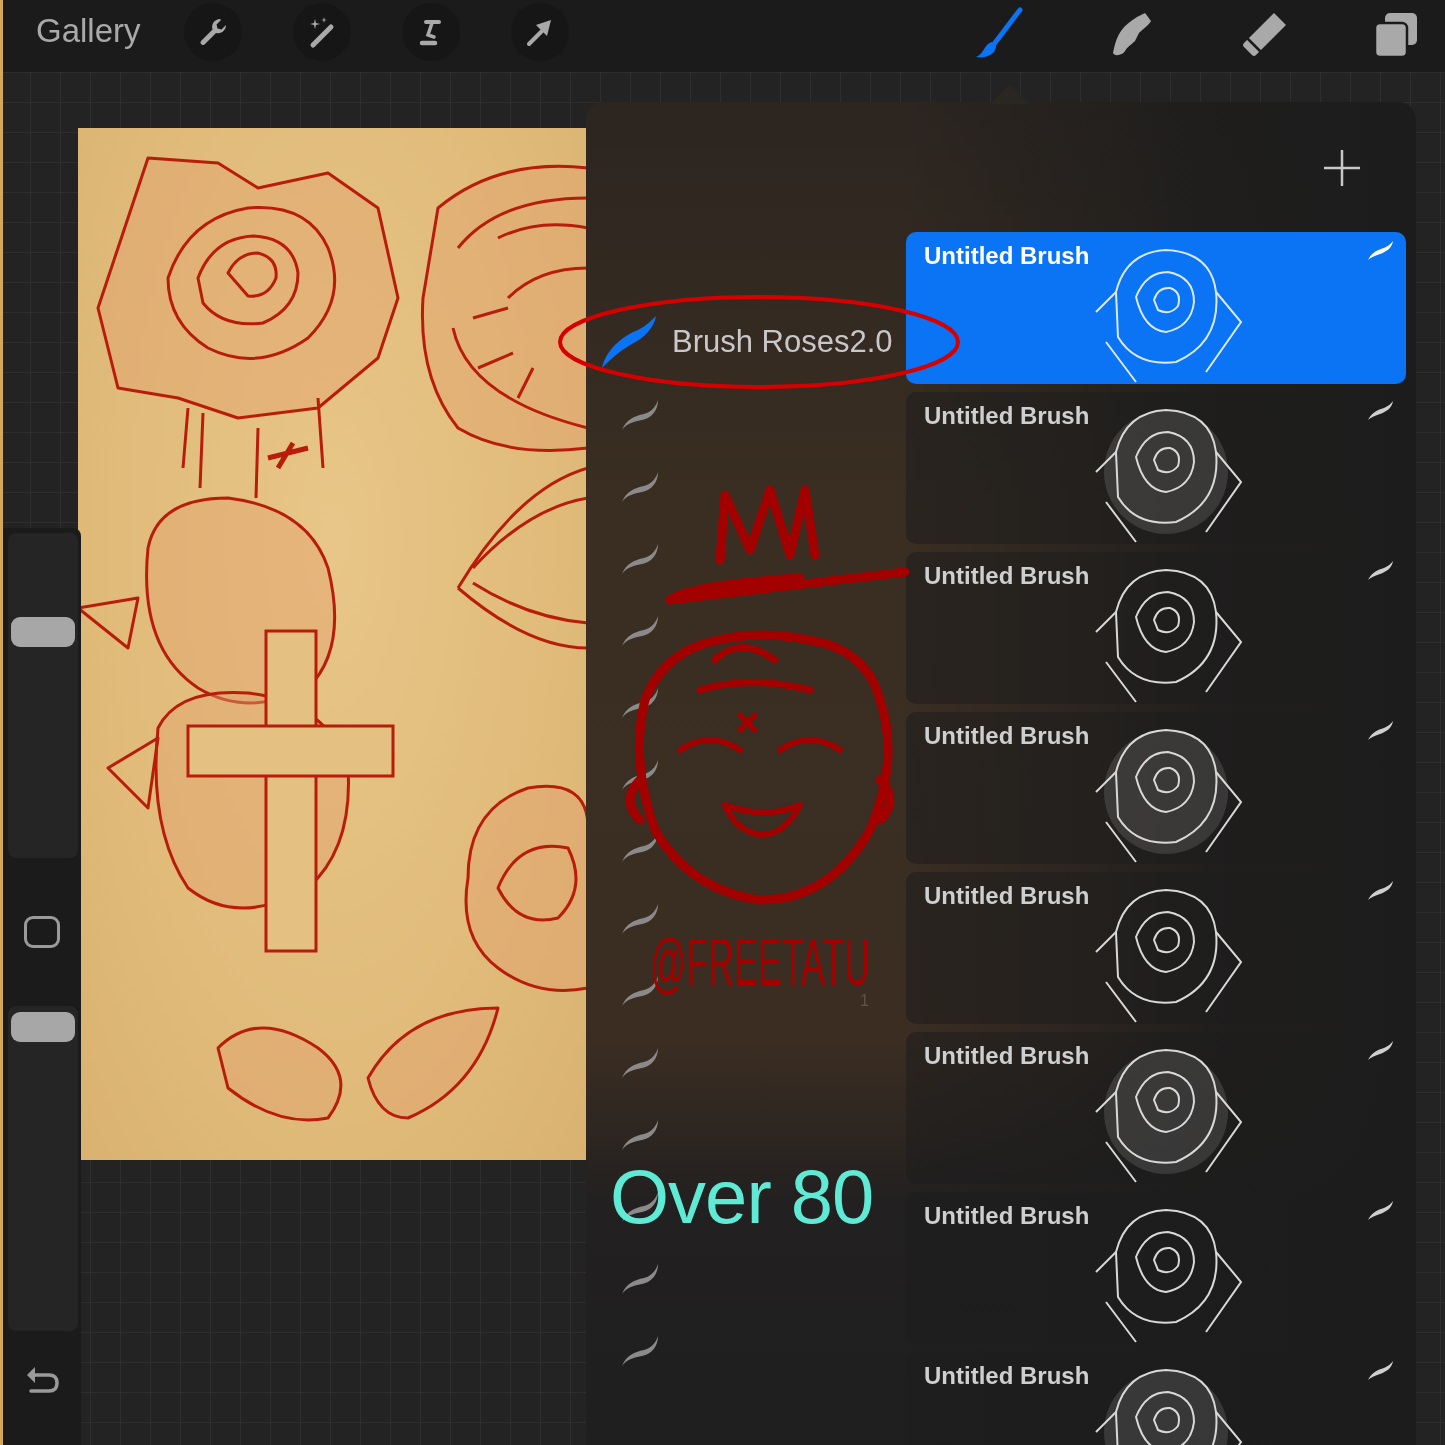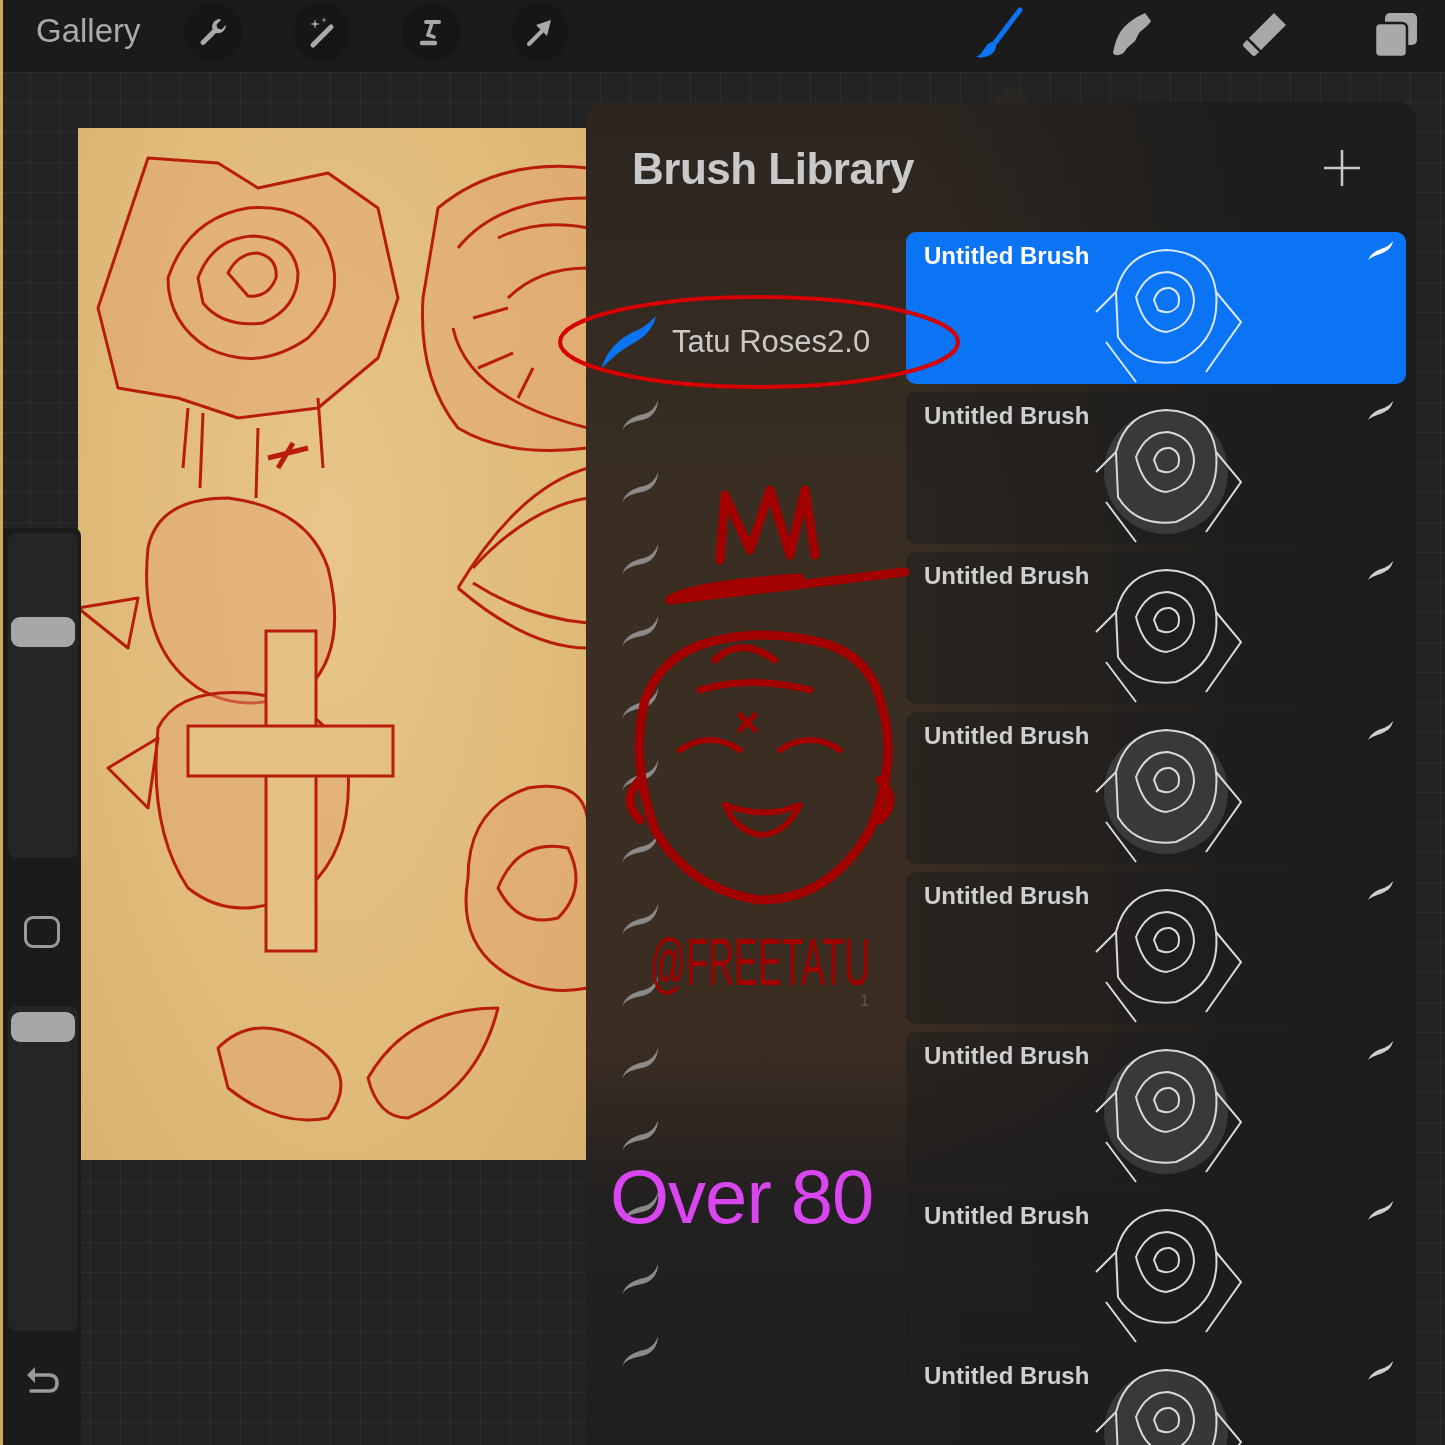--- a/index.html
+++ b/index.html
@@ -68,21 +68,21 @@
     background: rgba(30,30,30,0.55); overflow: hidden; cursor: pointer;
   }
   .brush-card.selected { background: #0a74f5; }
   .brush-name { position: absolute; left: 18px; top: 10px; font-size: 24px; font-weight: bold; color: #cfcfcf; z-index: 2; }
   .brush-card.selected .brush-name { color: #ffffff; }
   .brush-stroke-icon { position: absolute; right: 12px; top: 8px; width: 28px; height: 22px; }
   .brush-preview { position: absolute; left: 160px; top: 0; width: 200px; height: 152px; }
 
   
   .watermark { position: absolute; left: 600px; top: 460px; width: 320px; height: 560px; z-index: 25; pointer-events: none; }
-  .promo { position: absolute; left: 610px; top: 1162px; z-index: 26; color: #d946ef; font-size: 76px; line-height: 70px; font-weight: normal; letter-spacing: -1px; }
+  .promo { position: absolute; left: 610px; top: 1162px; z-index: 26; color: #5eead4; font-size: 76px; line-height: 70px; font-weight: normal; letter-spacing: -1px; }
   .page-num { position: absolute; left: 860px; top: 992px; font-size: 16px; color: #5e5448; z-index: 24; }
 </style>
 </head>
 <body>
 
 <div class="workspace"></div>
 <div class="left-edge"></div>
 
 <div class="topbar">
   <div class="gallery">Gallery</div>
@@ -200,33 +200,32 @@
     <svg width="40" height="36" viewBox="0 0 40 36">
       <path d="M12 4 L4 12 L12 20" fill="#9a9a9a"></path>
       <path d="M8 12 H26 Q34 12 34 20 Q34 28 26 28 H8" stroke="#9a9a9a" stroke-width="3.5" fill="none" stroke-linecap="round"></path>
     </svg>
   </div>
 </div>
 
 <div class="panel-caret"></div>
 <div class="panel">
   <div class="panel-right-shade"></div>
-  <div class="panel-title">Brush Library</div>
   <div class="add-btn">
     <svg width="44" height="44" viewBox="0 0 44 44">
       <path d="M22 4 V40 M4 22 H40" stroke="#c8c8c8" stroke-width="2.5"></path>
     </svg>
   </div>
 
 
   <div class="set-active">
     <svg width="60" height="56" viewBox="0 0 60 56">
       <path d="M4 54 C8 36 24 22 40 16 C48 12 54 6 58 2 C56 14 46 24 34 30 C20 38 12 46 4 54Z" fill="#0a74f5"></path>
     </svg>
-    <span class="label">Tatu Roses2.0</span>
+    <span class="label">Brush Roses2.0</span>
   </div>
 
   <div id="set-icons">
       <div class="set-icon" style="top: 290px;"><svg width="40" height="40" viewBox="0 0 40 40">
           <path d="M2 38 C6 28 14 24 24 22 C32 20 36 14 38 8 C38 18 32 26 22 28 C12 30 6 32 2 38Z" fill="#8a8a8a"></path>
         </svg></div>
       <div class="set-icon" style="top: 362px;"><svg width="40" height="40" viewBox="0 0 40 40">
           <path d="M2 38 C6 28 14 24 24 22 C32 20 36 14 38 8 C38 18 32 26 22 28 C12 30 6 32 2 38Z" fill="#8a8a8a"></path>
         </svg></div>
       <div class="set-icon" style="top: 434px;"><svg width="40" height="40" viewBox="0 0 40 40">

